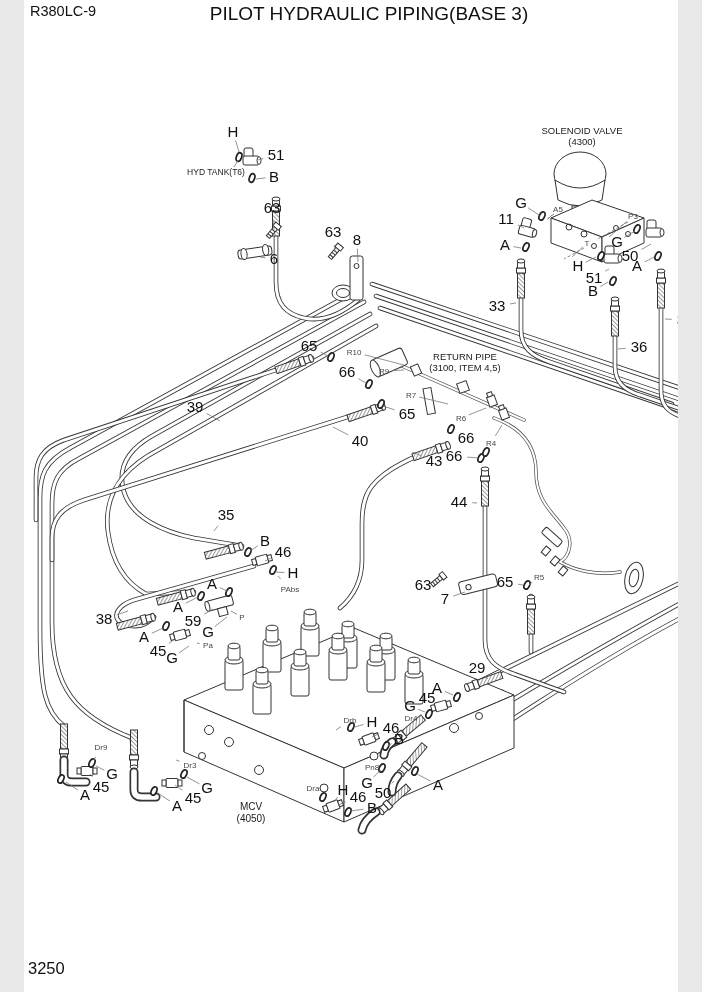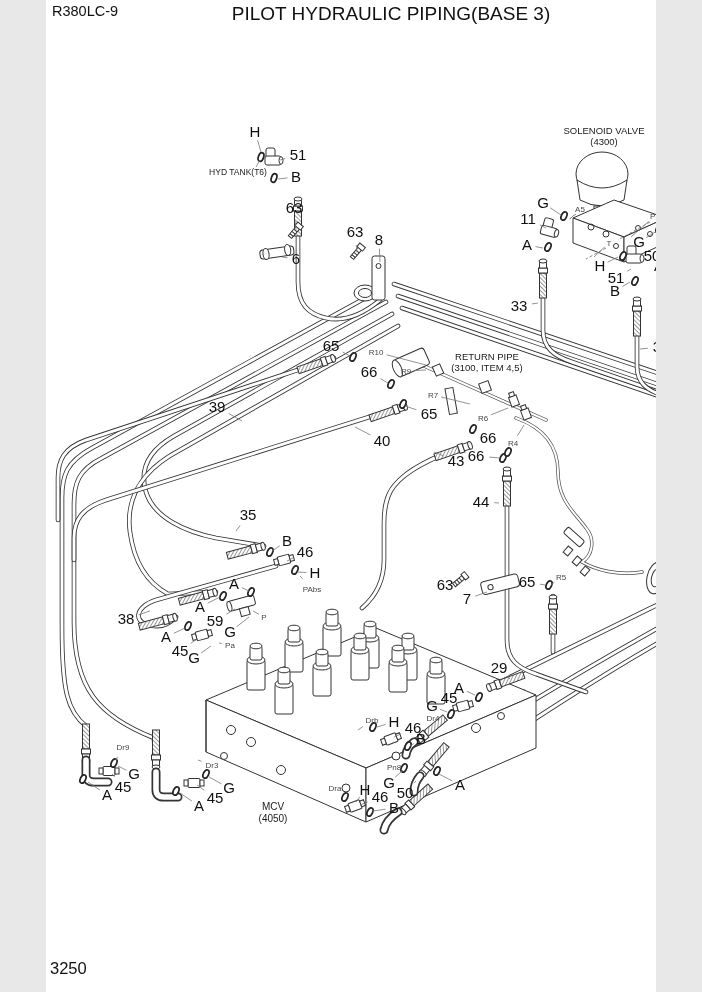--- a/index.html
+++ b/index.html
@@ -1,17 +1,17 @@
 <!DOCTYPE html>
 <html><head>
 <meta charset="utf-8">
 <style>
   html,body{margin:0;padding:0;background:#e8e8e8;}
   #page{position:relative;width:610px;height:992px;background:#ffffff;margin:0 auto;
-        font-family:"Liberation Sans",sans-serif;overflow:hidden;}
+        font-family:"Liberation Sans",sans-serif;overflow:hidden;padding-left:44px;}
   svg{position:absolute;left:0;top:0;}
   .h  {fill:none;stroke:#343434;stroke-width:4.6;stroke-linecap:round;}
   .hi {fill:none;stroke:#ffffff;stroke-width:2.9;stroke-linecap:round;}
   .hr {fill:none;stroke:#4a4a4a;stroke-width:3.4;stroke-linecap:round;}
   .hri{fill:none;stroke:#ffffff;stroke-width:2.0;stroke-linecap:round;}
   .eh {fill:none;stroke:#343434;stroke-width:9;stroke-linecap:round;stroke-linejoin:round;}
   .ehi{fill:none;stroke:#ffffff;stroke-width:5.6;stroke-linecap:round;stroke-linejoin:round;}
   .part{fill:#ffffff;stroke:#333;stroke-width:1;}
   .thin{fill:none;stroke:#333;stroke-width:1;}
   .ldr{stroke:#787878;stroke-width:.8;}

